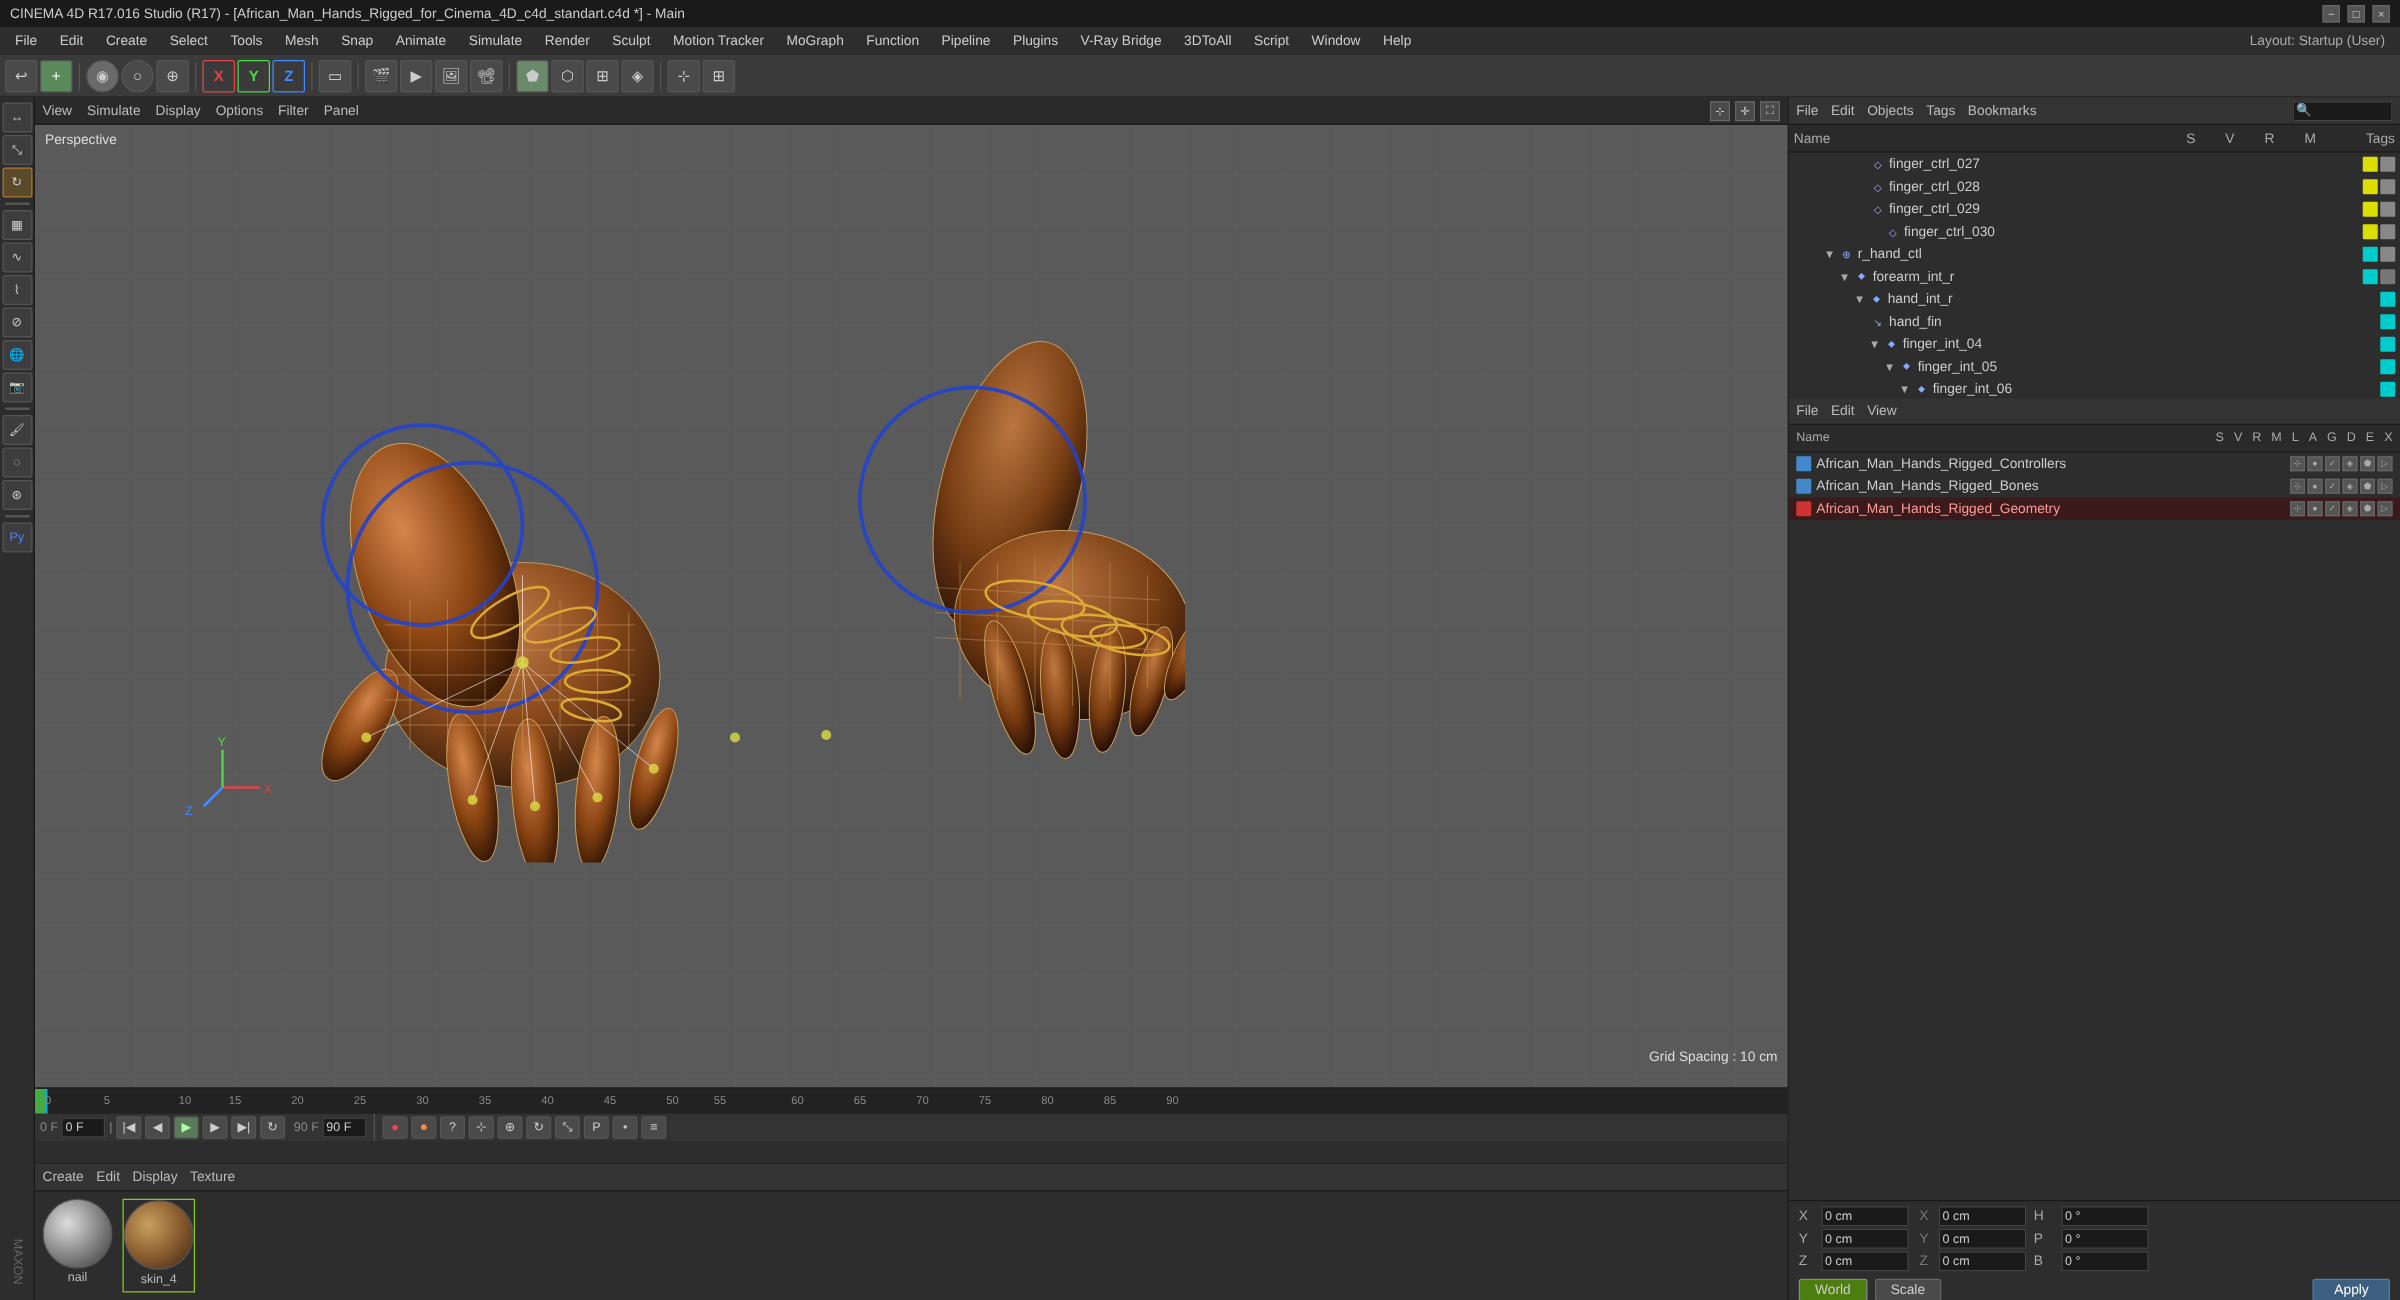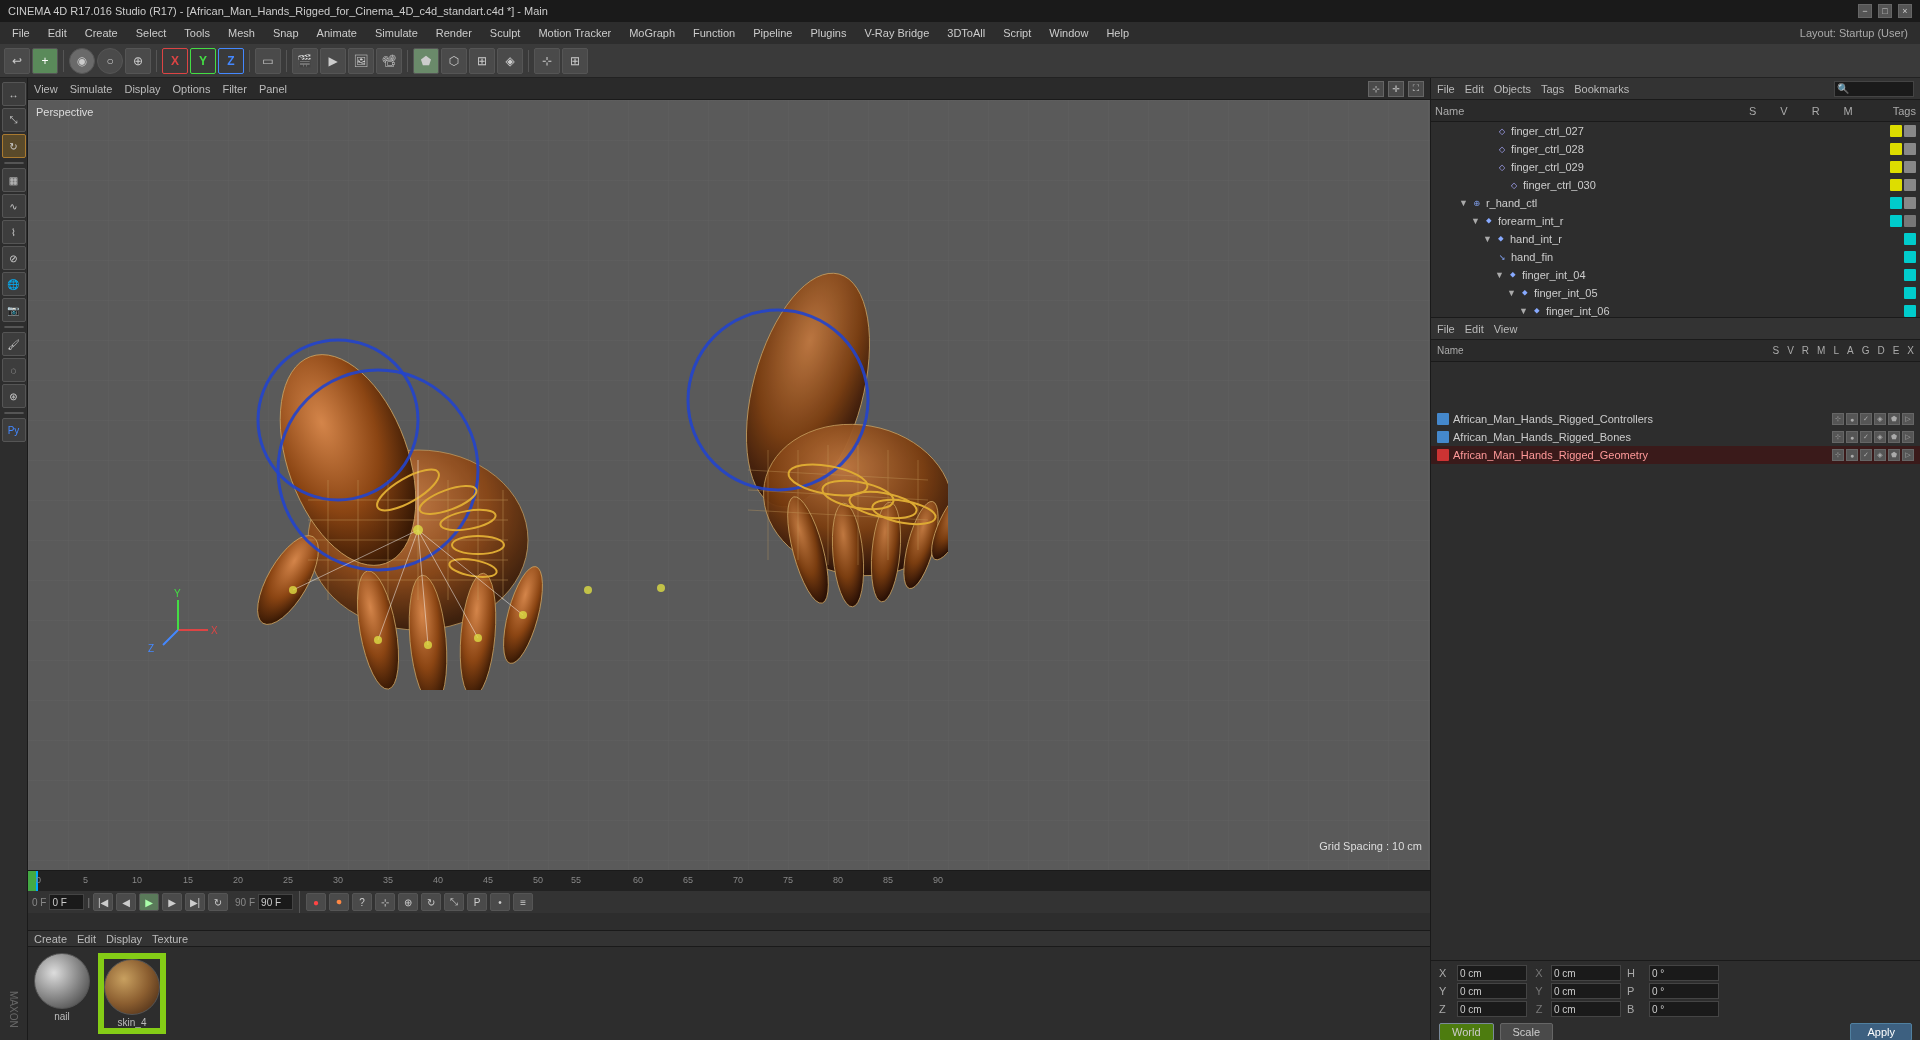--- a/index.html
+++ b/index.html
@@ -320,21 +320,20 @@
     }
     .bottom-col {
       font-size: 10px;
       color: #aaa;
     }
 
     #bottom-list {
       flex: 1;
       overflow-y: auto;
       background: #2d2d2d;
-      margin-top: 48px;
     }
     .bottom-row {
       height: 18px;
       display: flex;
       align-items: center;
       padding: 0 6px;
       gap: 4px;
       cursor: pointer;
     }
     .bottom-row-color {
@@ -827,21 +826,21 @@
       <div id="grid-spacing">Grid Spacing : 10 cm</div>
     </div>
 
     <div id="timeline">
       <div id="timeline-ruler">
         <div class="timeline-green"></div>
         <div class="timeline-bar" style="left: 8px;"></div>
 
         <span class="timeline-mark" style="left:8px;">0</span>
         <span class="timeline-mark" style="left:55px;">5</span>
-        <span class="timeline-mark" style="left:104px;">10</span>
+        <span class="timeline-mark" style="left:115px;">10</span>
         <span class="timeline-mark" style="left:155px;">15</span>
         <span class="timeline-mark" style="left:205px;">20</span>
         <span class="timeline-mark" style="left:255px;">25</span>
         <span class="timeline-mark" style="left:305px;">30</span>
         <span class="timeline-mark" style="left:355px;">35</span>
         <span class="timeline-mark" style="left:405px;">40</span>
         <span class="timeline-mark" style="left:455px;">45</span>
         <span class="timeline-mark" style="left:505px;">50</span>
         <span class="timeline-mark" style="left:543px;">55</span>
         <span class="timeline-mark" style="left:605px;">60</span>
@@ -885,21 +884,21 @@
         <span class="mat-menu-item">Create</span>
         <span class="mat-menu-item">Edit</span>
         <span class="mat-menu-item">Display</span>
         <span class="mat-menu-item">Texture</span>
       </div>
       <div id="mat-content">
         <div style="text-align:center;">
           <div class="mat-ball gray"></div>
           <div class="mat-label">nail</div>
         </div>
-        <div style="text-align:center; border: 6px solid #84cc16;">
+        <div style="text-align:center; border: 1px solid #84cc16;">
           <div class="mat-ball brown"></div>
           <div class="mat-label">skin_4</div>
         </div>
       </div>
     </div>
 
   </div>
 
   <div id="right-panel">
 

